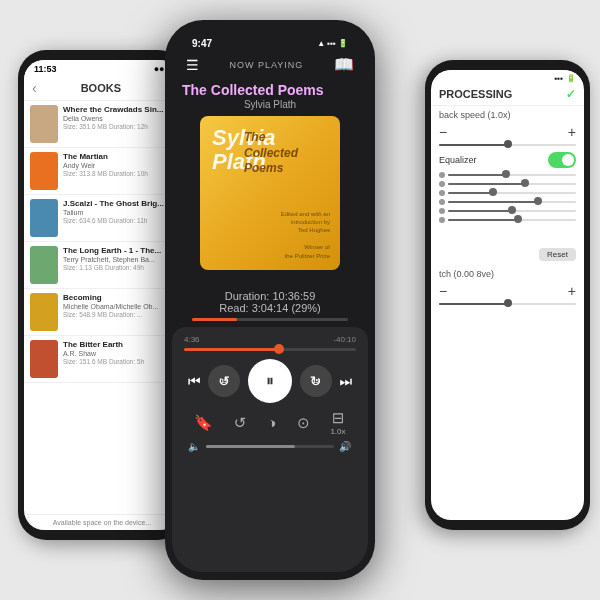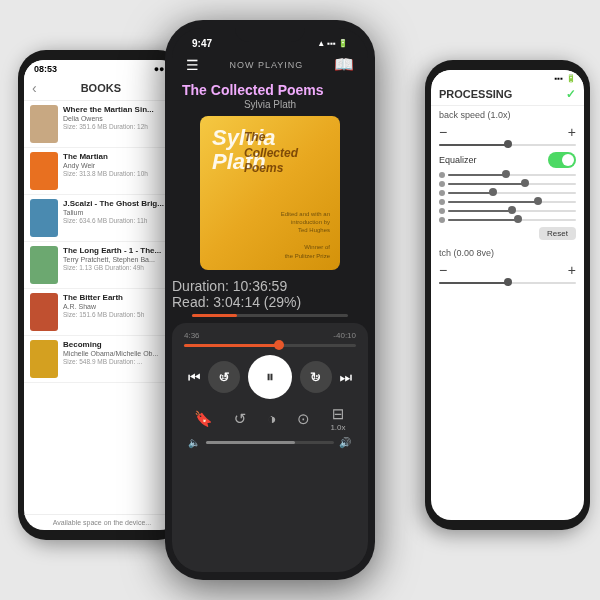--- a/index.html
+++ b/index.html
@@ -209,24 +209,25 @@
     .album-small {
       position: absolute;
       bottom: 10px; right: 10px;
       font-size: 6px;
       color: rgba(0,0,0,0.5);
       text-align: right;
       line-height: 1.4;
     }
 
     .book-stats {
-      text-align: left;
-      font-size: 14px;
+      text-align: center;
+      font-size: 11px;
       color: #bbb;
       padding: 2px 0 4px;
+      margin-top: 12px;
     }
     .progress-bar-outer {
       margin: 0 20px 6px;
       height: 3px;
       background: #444;
       border-radius: 2px;
     }
     .progress-bar-inner {
       height: 100%;
       background: #e8572a;
@@ -519,44 +520,45 @@
       justify-content: flex-end;
       padding: 2px 8px 4px;
     }
     .reset-btn {
       font-size: 8px;
       background: #e0e0e0;
       border-radius: 4px;
       padding: 2px 8px;
       color: #333;
       cursor: pointer;
+      margin-top: 21px;
     }
   </style>
 </head>
 <body>
 
 <div class="scene">
 
   <div class="phone-left">
     <div class="screen">
       <div class="left-statusbar">
-        <span>08:53</span>
+        <span>11:53</span>
         <span>●●●</span>
       </div>
       <div class="left-header">
         <span style="font-size:14px;color:#888;">‹</span>
         <span class="left-header-title">BOOKS</span>
         <span style="font-size:12px;color:#888;">≡</span>
       </div>
       <div class="book-list">
 
         <div class="book-item">
           <div class="book-cover" style="background:#c8a882;"></div>
           <div class="book-info">
-            <div class="book-title">Where the Martian Sin...</div>
+            <div class="book-title">Where the Crawdads Sin...</div>
             <div class="book-author">Delia Owens</div>
             <div class="book-meta">Size: 351.6 MB  Duration: 12h</div>
           </div>
         </div>
         <div class="book-item">
           <div class="book-cover" style="background:#e87020;"></div>
           <div class="book-info">
             <div class="book-title">The Martian</div>
             <div class="book-author">Andy Weir</div>
             <div class="book-meta">Size: 313.8 MB  Duration: 10h</div>
@@ -572,33 +574,33 @@
         </div>
         <div class="book-item">
           <div class="book-cover" style="background:#6ca870;"></div>
           <div class="book-info">
             <div class="book-title">The Long Earth - 1 - The...</div>
             <div class="book-author">Terry Pratchett, Stephen Ba...</div>
             <div class="book-meta">Size: 1.13 GB  Duration: 49h</div>
           </div>
         </div>
         <div class="book-item">
+          <div class="book-cover" style="background:#d4a020;"></div>
+          <div class="book-info">
+            <div class="book-title">Becoming</div>
+            <div class="book-author">Michelle Obama/Michelle Ob...</div>
+            <div class="book-meta">Size: 548.9 MB  Duration: ...</div>
+          </div>
+        </div>
+        <div class="book-item">
           <div class="book-cover" style="background:#c05030;"></div>
           <div class="book-info">
             <div class="book-title">The Bitter Earth</div>
             <div class="book-author">A.R. Shaw</div>
             <div class="book-meta">Size: 151.6 MB  Duration: 5h</div>
-          </div>
-        </div>
-        <div class="book-item">
-          <div class="book-cover" style="background:#d4a020;"></div>
-          <div class="book-info">
-            <div class="book-title">Becoming</div>
-            <div class="book-author">Michelle Obama/Michelle Ob...</div>
-            <div class="book-meta">Size: 548.9 MB  Duration: ...</div>
           </div>
         </div>
       </div>
       <div class="left-footer">Available space on the device...</div>
     </div>
   </div>
 
   <div class="phone-center">
     <div class="notch"></div>
     <div class="screen">

